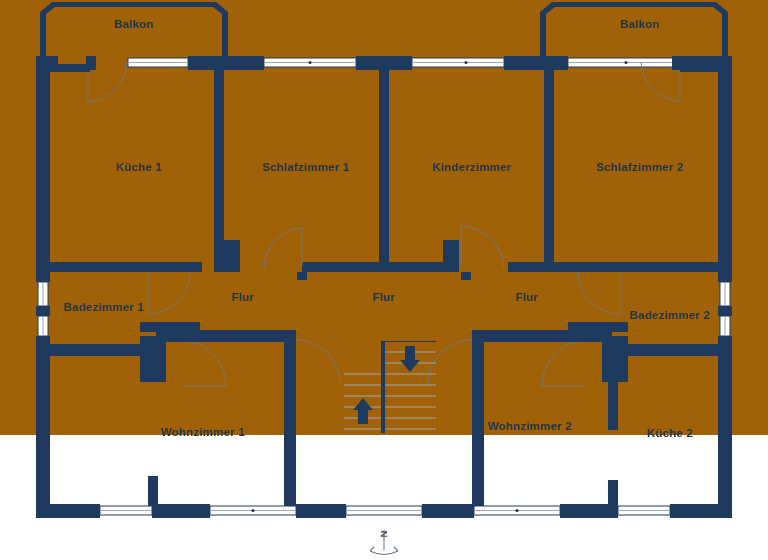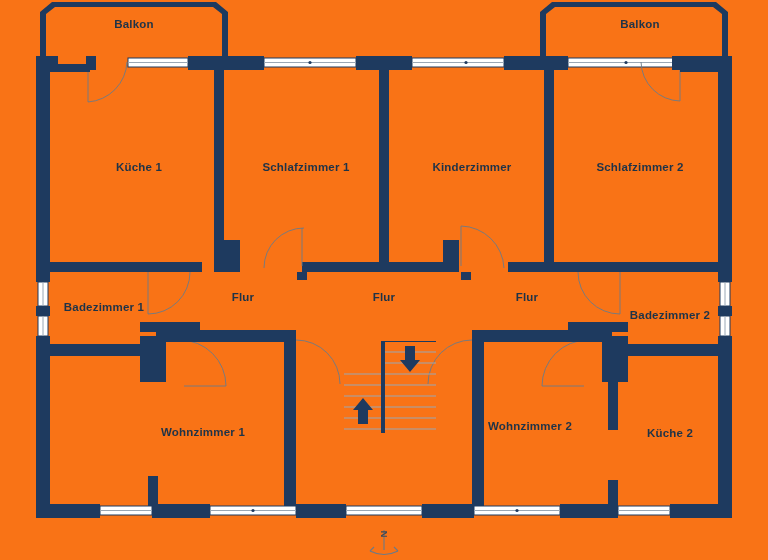--- a/index.html
+++ b/index.html
@@ -10,22 +10,22 @@
   }
   body {
     width: 768px;
     height: 560px;
     overflow: hidden;
     font-family: "Liberation Sans", "DejaVu Sans", sans-serif;
   }
   #floorplan-root {
     position: relative;
     width: 768px;
-    height: 560px;
-    background: #f97316;
+    height: 435px;
+    background: #a16207;
   }
   #floorplan-svg {
     position: absolute;
     top: 0;
     left: 0;
     width: 768px;
     height: 560px;
     display: block;
   }
   .room-label {

